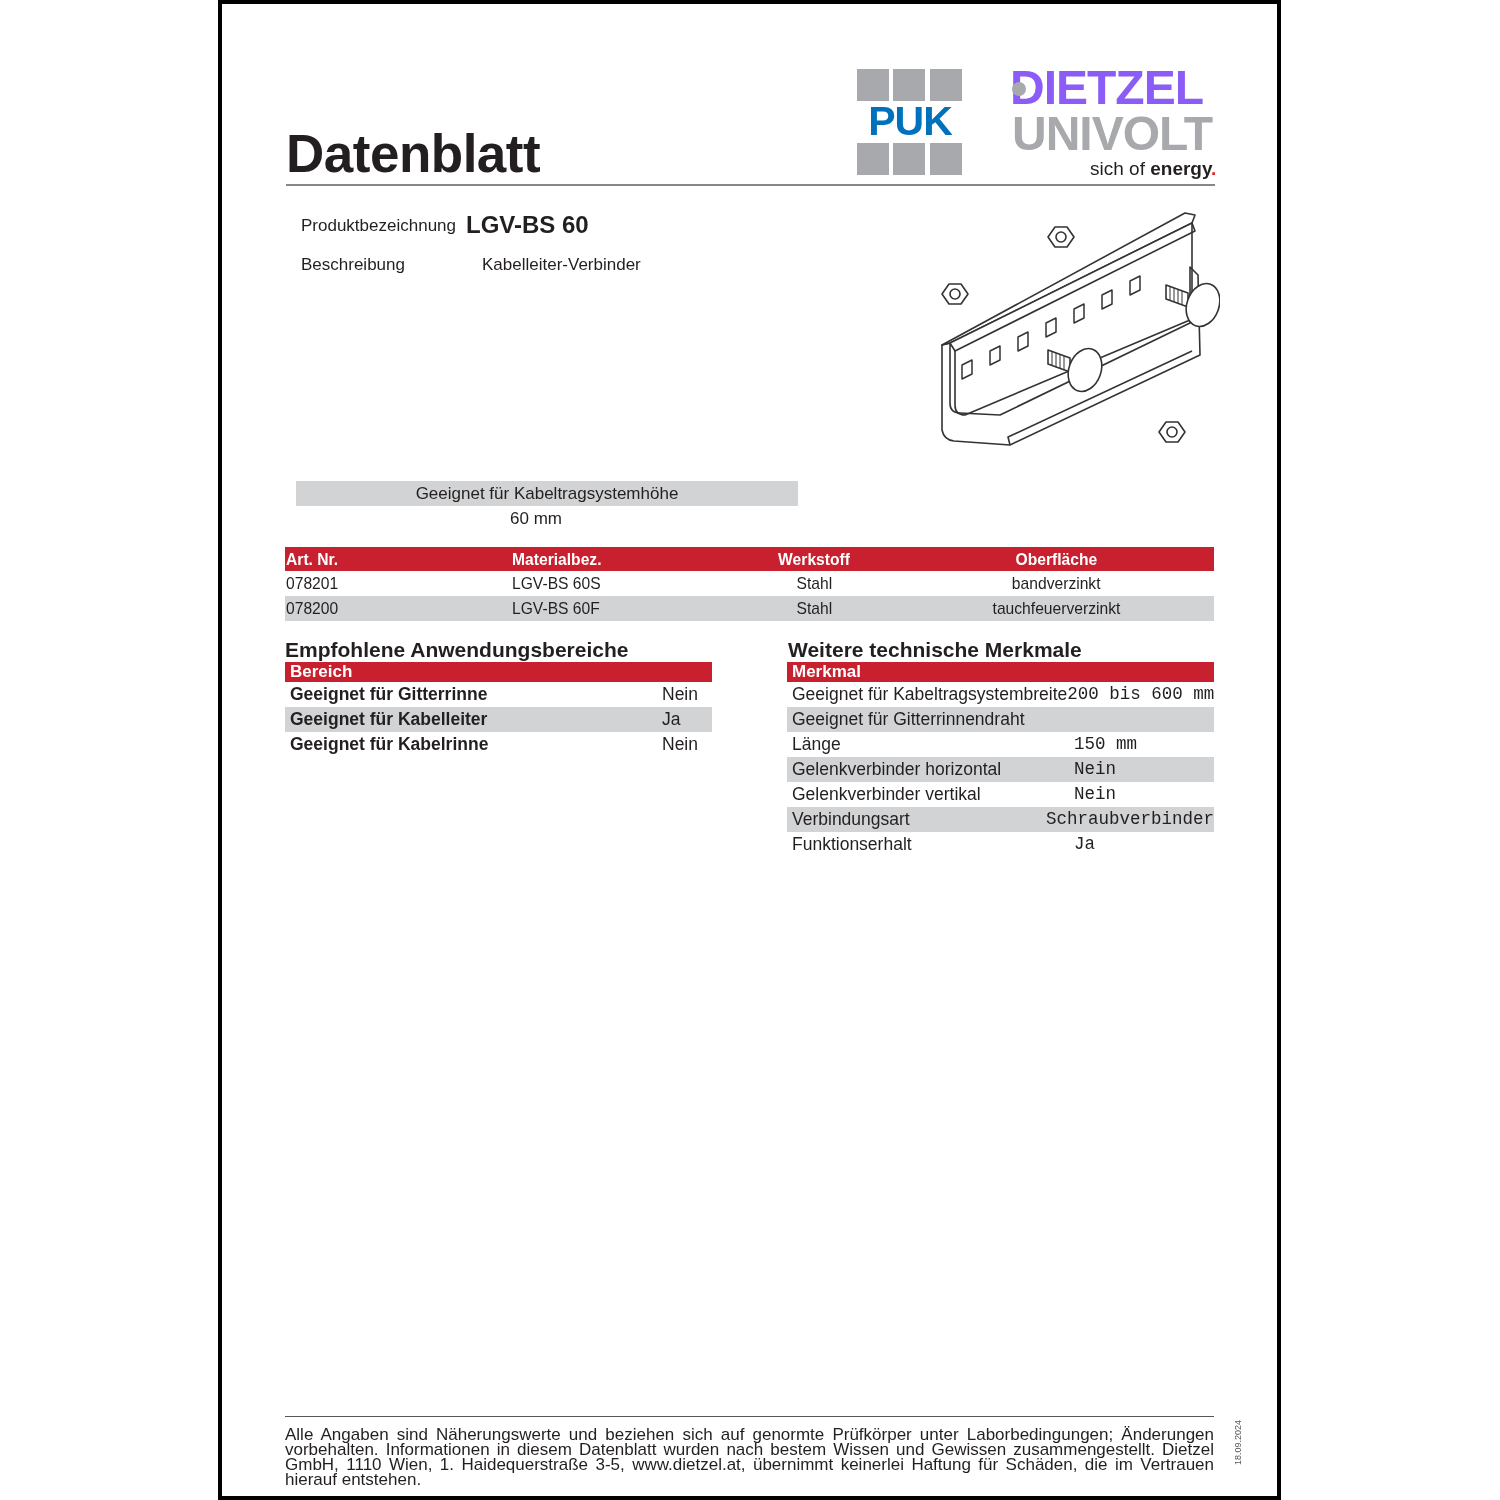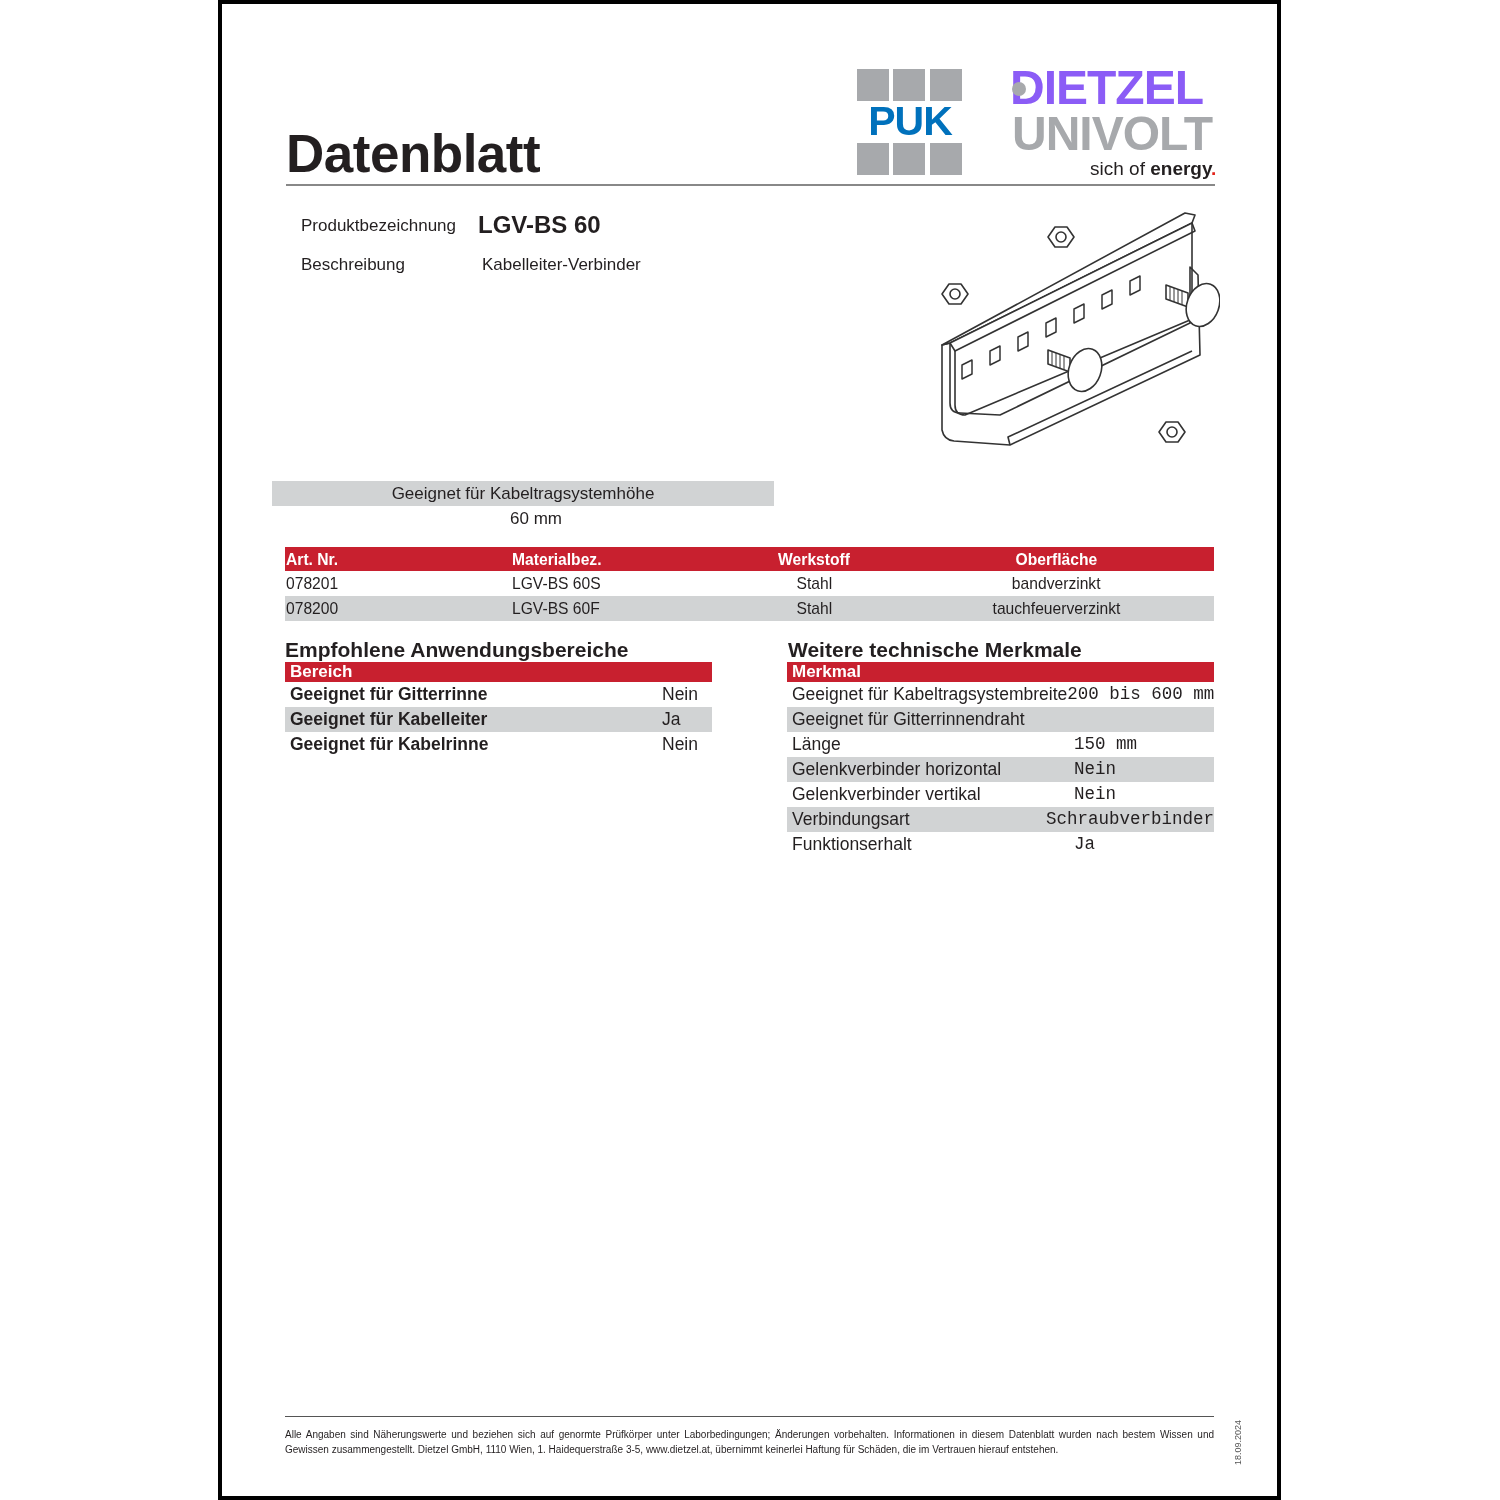--- a/index.html
+++ b/index.html
@@ -21,24 +21,24 @@
   
   .dz-text { left:1010px; top:62px; font-size:48px; font-weight:bold; color:#8b5cf6; letter-spacing:-1px; line-height:52px; }
   .dz-dot { left:1012px; top:82px; width:14px; height:14px; border-radius:50%; background:#a7a9ac; }
   .uv-text { left:1012px; top:108px; font-size:48px; font-weight:bold; color:#a7a9ac; letter-spacing:-1px; line-height:52px; }
   .slogan { left:1090px; top:158px; font-size:19px; color:#231f20; line-height:22px; }
   .slogan b { font-weight:bold; }
   .slogan .dot { color:#e2231a; font-weight:bold; }
 
   
   .lbl { font-size:17px; color:#231f20;margin-left:16px; }
-  .prod-name { font-size:24px; font-weight:bold; color:#231f20;margin-left:12px; }
-
-  
-  .height-hdr { left:272px; top:481px; width:502px; height:25px; background:#d1d3d4; font-size:17px;
+  .prod-name { font-size:24px; font-weight:bold; color:#231f20; }
+
+  
+  .height-hdr { left:296px; top:481px; width:502px; height:25px; background:#d1d3d4; font-size:17px;
                 text-align:center; line-height:26px; }
   .height-val { left:285px; top:507px; width:502px; height:24px; font-size:17px; text-align:center; line-height:24px; }
 
   
   .tbl { left:285px; top:547px; width:929px; }
   .tbl .row { display:flex; height:25px; line-height:25px; font-size:17px; }
   .tbl .hdr { background:#c8202f; color:#fff; font-weight:bold; height:24px; line-height:25px; }
   .tbl .gray { background:#d1d3d4; }
   .c1 { width:226px; padding-left:1px; }
   .c2 { width:218px; }
@@ -53,21 +53,21 @@
   .sec .row { display:flex; height:25px; line-height:25px; font-size:17.5px; padding-left:5px; box-sizing:border-box; }
   .sec .hdr { background:#c8202f; color:#fff; font-weight:bold; height:20px; line-height:20px; font-size:17px; }
   .sec .gray { background:#d1d3d4; }
   .sec-l .k { width:372px;font-weight:bold; }
   .sec-r { width:427px; }
   .sec-r .k { width:282px; white-space:nowrap; }
   .sec-r .v { white-space:nowrap;font-family:Liberation Mono, monospace; }
 
   
   .hr-foot { left:285px; top:1416px; width:929px; height:1px; background:#555; }
-  .foot { left:285px; top:1427px; width:929px; font-size:10px; line-height:15px; text-align:justify; color:#231f20; }
+  .foot { left:285px; top:1427px; width:929px; font-size:17px; line-height:15px; text-align:justify; color:#231f20; }
   .date { left:1233px; top:1465px; font-size:9px; color:#555; transform:rotate(-90deg); transform-origin:left top; white-space:nowrap; }
 
   
   .drawing { left:930px; top:205px; width:290px; height:255px; }
 </style>
 </head>
 <body>
 
 <div class="page"></div>
 

